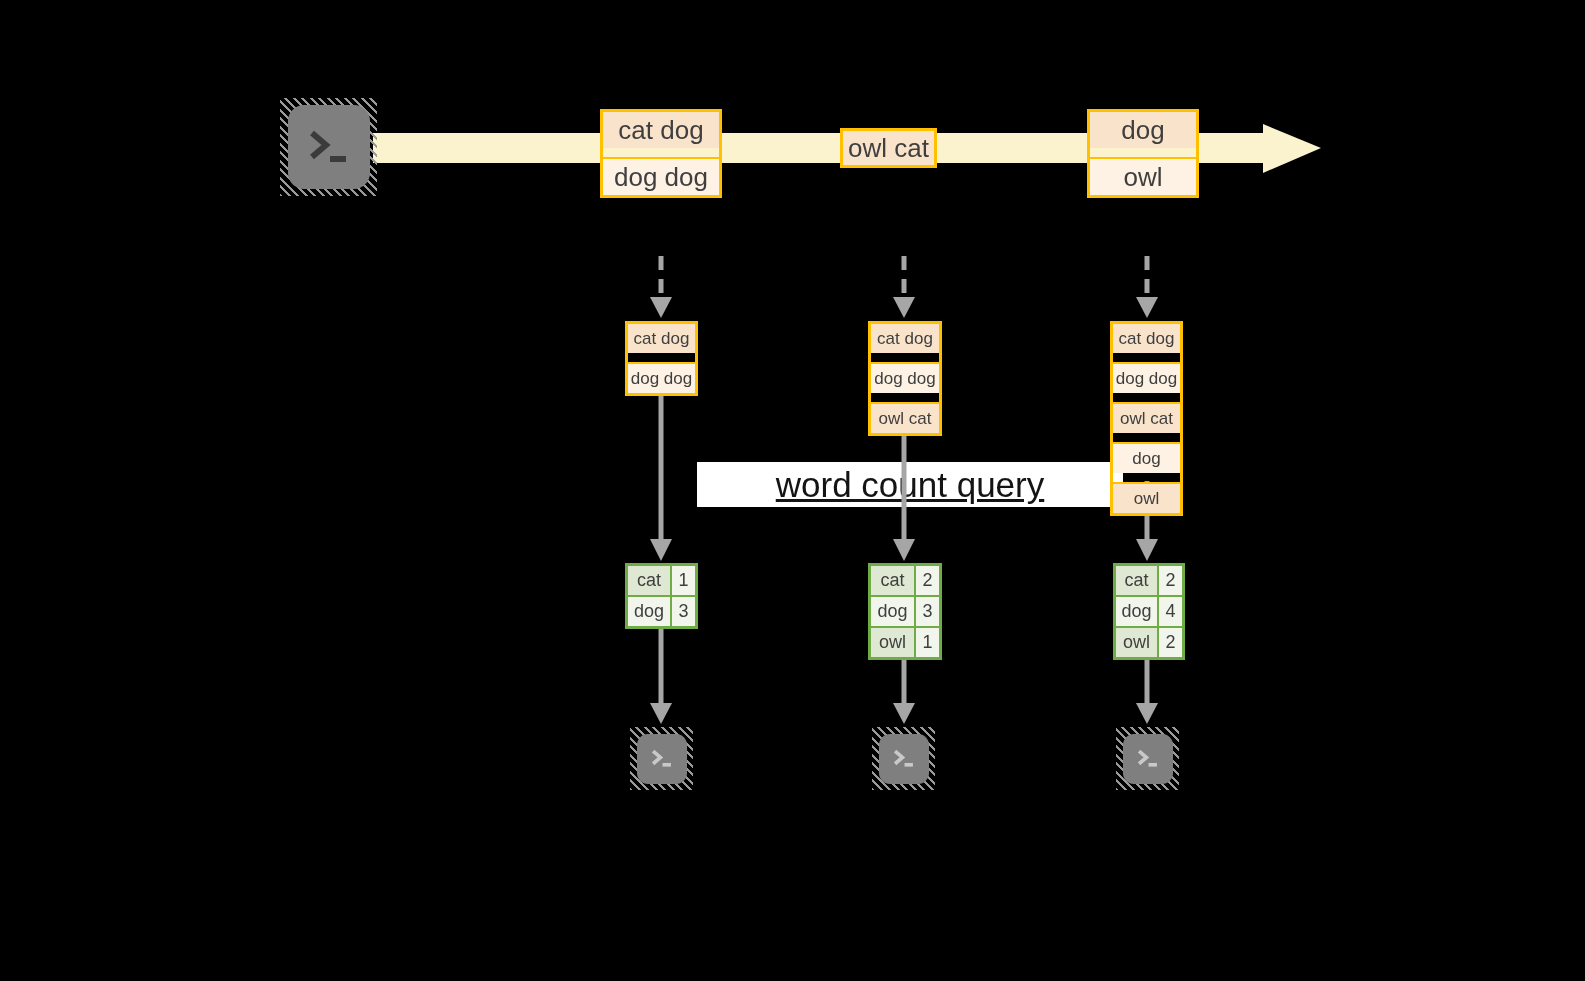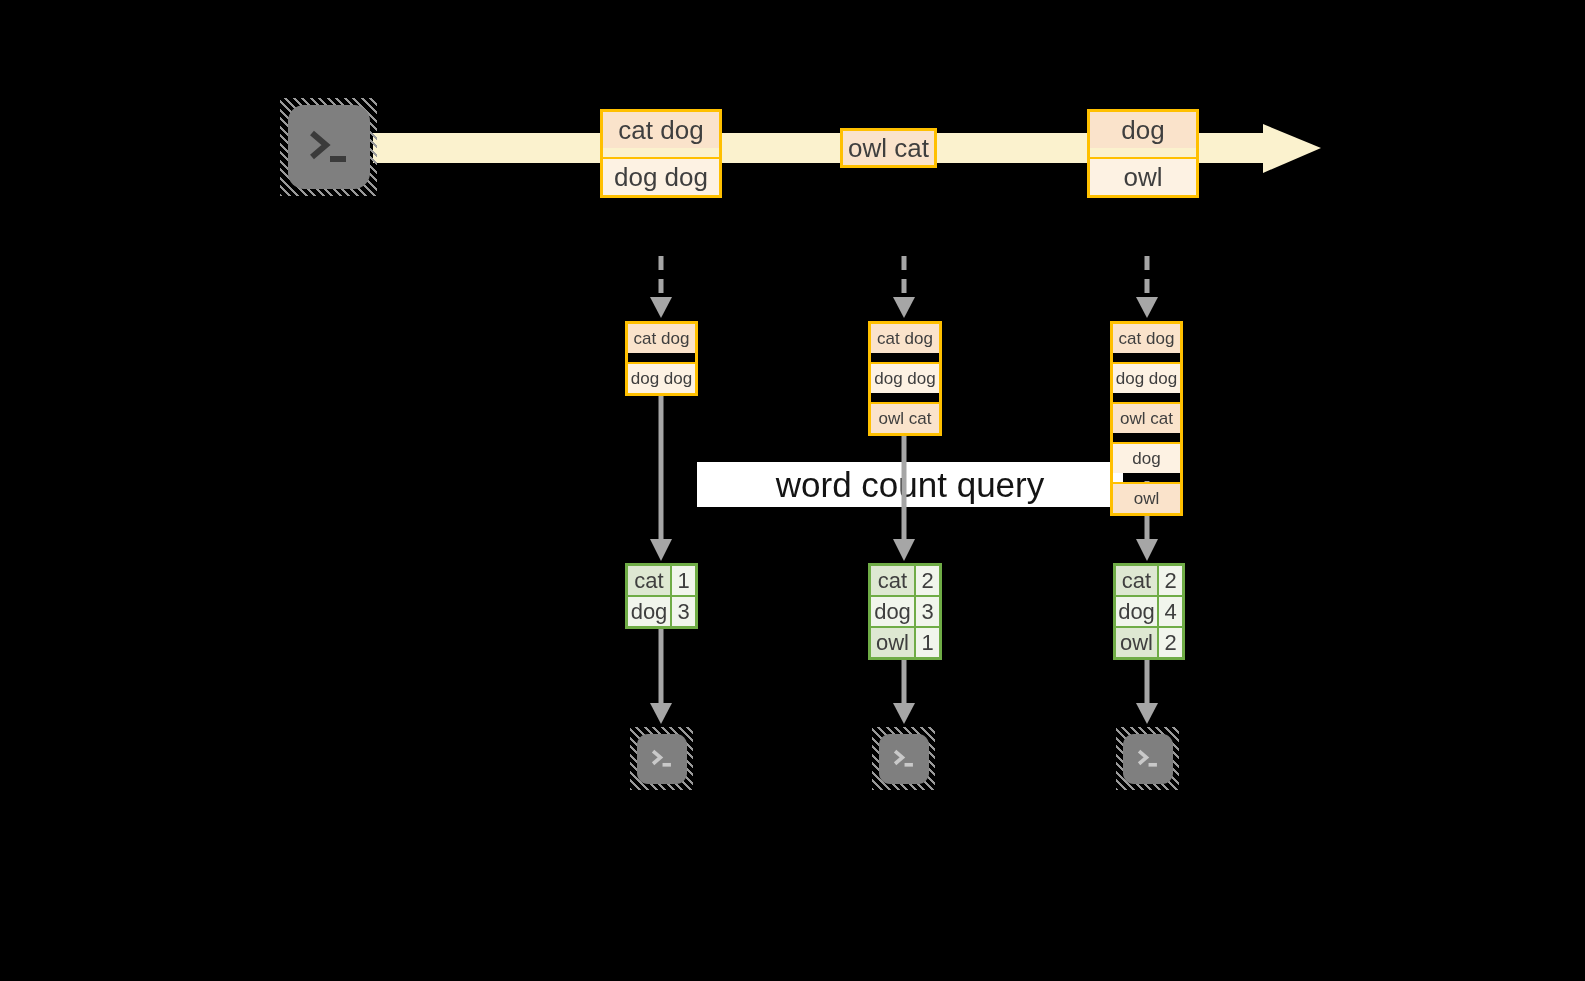--- a/index.html
+++ b/index.html
@@ -28,35 +28,35 @@
   .ocell.big1  { height:34px; line-height:34px; font-size:26px; }
   .ocell.small { height:29px; line-height:29px; font-size:17px; }
 
   
   .count-table {
     position:absolute;
     border:3px solid var(--result-border);
     box-sizing:border-box;
     background:var(--result-light);
   }
-  .grow { display:flex; height:29px; line-height:29px; font-size:22px; }
+  .grow { display:flex; height:29px; line-height:29px; font-size:18px; }
   .grow + .grow { border-top:2px solid var(--result-border); }
   .gword { flex:1; text-align:center; background:var(--result-light); }
   .grow.dark .gword { background:var(--result-dark); }
   .gcount { width:23px; text-align:center; border-left:2px solid var(--result-border); background:var(--result-light); }
 
   
   .banner {
     position:absolute;
     background:var(--banner-bg);
     color:var(--banner-text);
     text-align:center;
     font-weight:300;
     font-size:35px;
-    height:45px; line-height:45px;
+    height:45px; line-height:45px;text-decoration:underline;
   }
 
   
   .terminal {
     position:absolute;
     background: repeating-linear-gradient(45deg, var(--hatch-gray) 0, var(--hatch-gray) 2px, transparent 2px, transparent 6px);
     display:flex; align-items:center; justify-content:center;
     box-sizing:border-box;
   }
   .terminal-inner {

